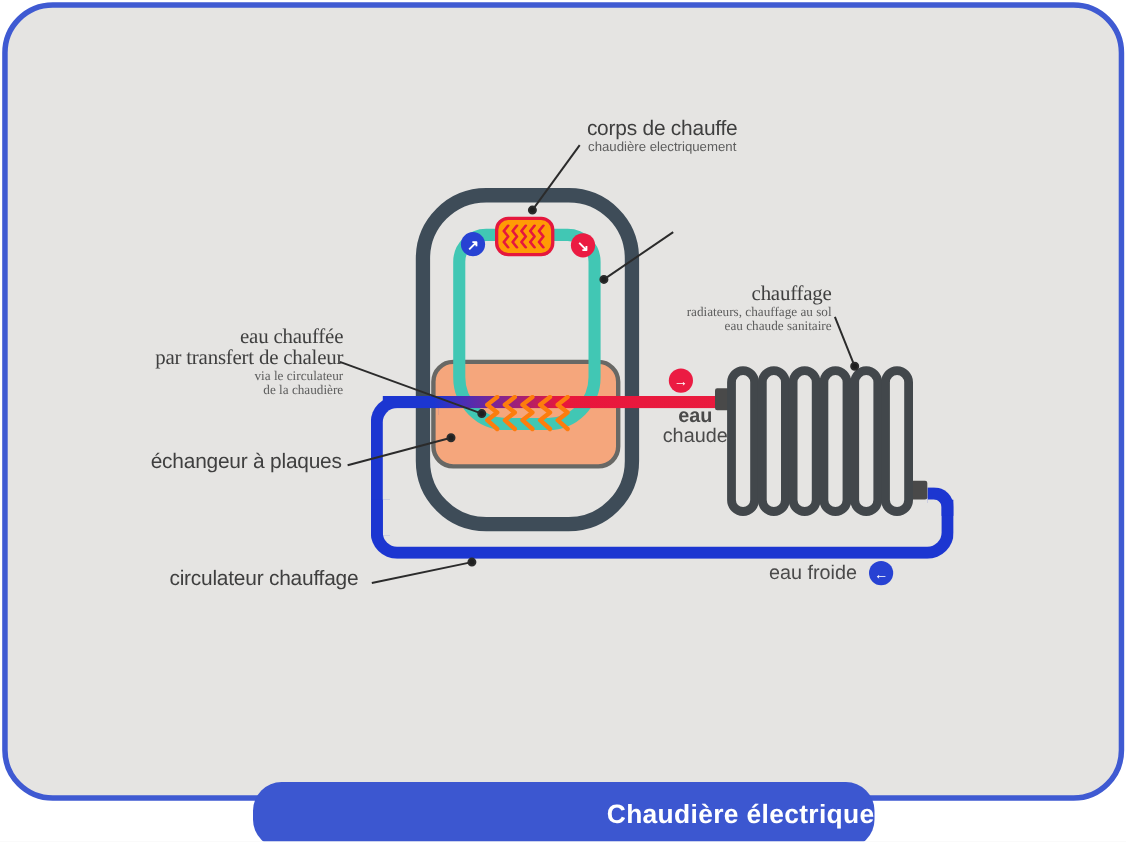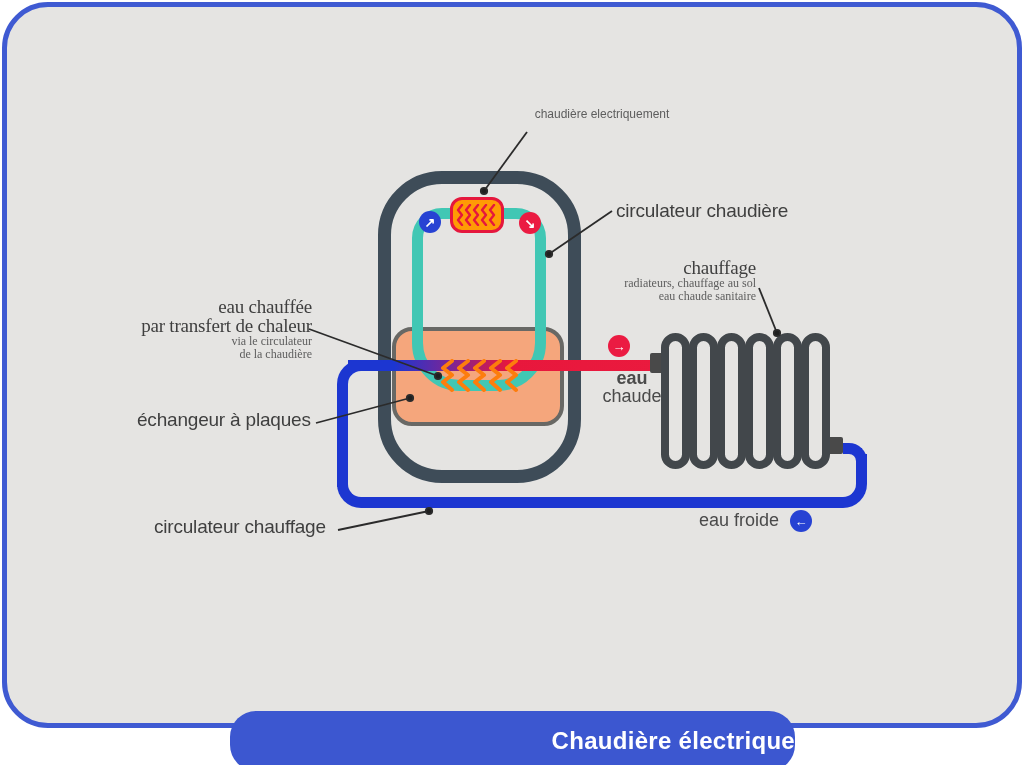--- a/index.html
+++ b/index.html
@@ -143,26 +143,24 @@
       <line x1="309" y1="329" x2="438" y2="376"></line>
         <circle cx="438" cy="376" r="3.2"></circle>
       <line x1="316" y1="423" x2="410" y2="398"></line>
         <circle cx="410" cy="398" r="3.2"></circle>
       <line x1="338" y1="530" x2="429" y2="511"></line>
         <circle cx="429" cy="511" r="3.2"></circle>
     </g>
   </svg>
 
   <div class="lbl center" style="left:502px;top:108px;width:200px;">
+    <span class="big">corps de chauffe</span>
     <span class="small">chaudière electriquement</span>
   </div>
 
-  <div class="lbl" style="left:616px;top:201px;">
-    <span class="big">circulateur chaudière</span>
-  </div>
 
   <div class="lbl right" style="left:556px;top:258px;width:200px;">
     <span class="big">chauffage</span>
     <span class="small">radiateurs, chauffage au sol</span>
     <span class="small">eau chaude sanitaire</span>
   </div>
 
   <div class="lbl right" style="left:111px;top:297px;width:201px;">
     <span class="big">eau chauffée</span>
     <span class="big">par transfert de chaleur</span>

